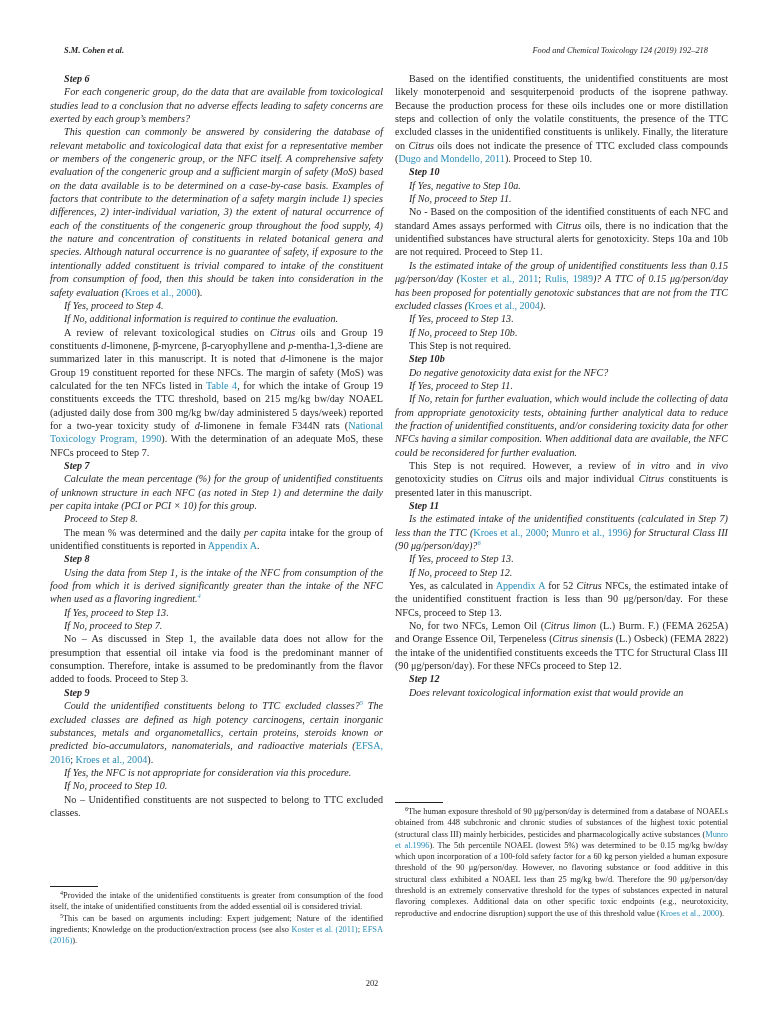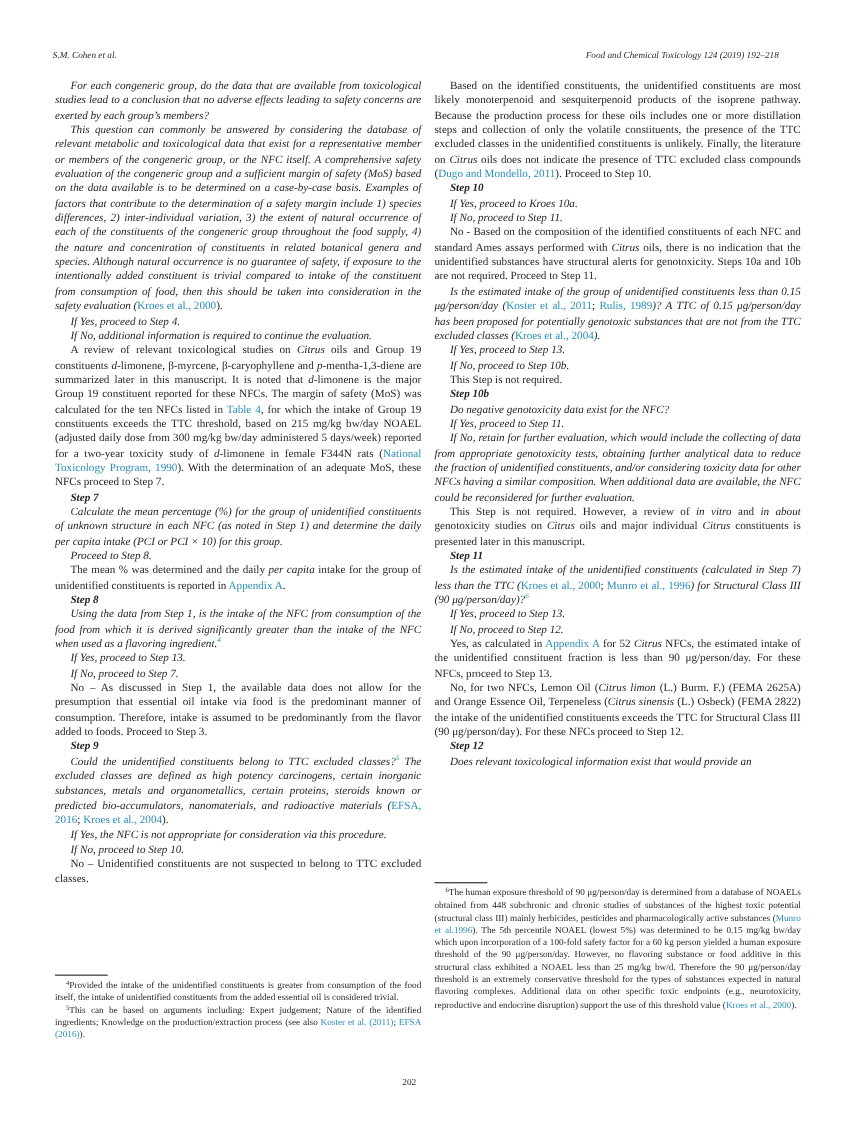--- a/index.html
+++ b/index.html
@@ -1,20 +1,20 @@
 <!DOCTYPE html>
 <html><head>
 <meta charset="utf-8">
 <style>
   html, body { margin:0; padding:0; background:#ffffff; }
   body { width:768px; height:1024px; position:relative; overflow:hidden;
          font-family:"Liberation Serif", "DejaVu Serif", serif; color:#231f20; }
   .header { position:absolute; top:46px; left:48px; right:48px; height:14px;
             font-size:8.4px; font-style:italic; color:#231f20; }
-  .header .l { position:absolute; left:0; top:0; }
+  .header .l { position:absolute; left:16px; top:0;font-weight:bold; }
   .header .r { position:absolute; right:12px; top:0; }
   .col { position:absolute; top:72px; width:333px; font-size:10.15px; line-height:13.35px;
          text-align:justify; hyphens:manual; }
   .col.left { left:50px; }
   .col.right { left:395px; }
   .col p { margin:0; text-indent:14px; }
   .col p.h { font-weight:bold; font-style:italic; }
   .col p.i { font-style:italic; }
   .lnk { color:#2a8db8; }
   sup { font-size:6.5px; vertical-align:4px; line-height:0; color:#2a8db8; }
@@ -26,20 +26,21 @@
 </style>
 </head>
 <body>
 
 <div class="header">
   <span class="l">S.M. Cohen et al.</span>
   <span class="r">Food and Chemical Toxicology 124 (2019) 192–218</span>
 </div>
 
 <div class="col left">
+  <p class="h">Step 6</p>
   <p class="i">For each congeneric group, do the data that are available from tox­icological studies lead to a conclusion that no adverse effects leading to safety concerns are exerted by each group’s members?</p>
   <p class="i"><span>This question can commonly be answered by considering the database of relevant metabolic and toxicological data that exist for a representative member or members of the congeneric group, or the NFC itself. A compre­hensive safety evaluation of the congeneric group and a sufficient margin of safety (MoS) based on the data available is to be determined on a case-by-case basis. Examples of factors that contribute to the determination of a safety margin include 1) species differences, 2) inter-individual variation, 3) the extent of natural occurrence of each of the constituents of the congeneric group throughout the food supply, 4) the nature and concentration of con­stituents in related botanical genera and species. Although natural occur­rence is no guarantee of safety, if exposure to the intentionally added con­stituent is trivial compared to intake of the constituent from consumption of food, then this should be taken into consideration in the safety evaluation (</span><span style="font-style:normal"><span class="lnk">Kroes et al., 2000</span><span>).</span></span></p>
   <p class="i">If Yes, proceed to Step 4.</p>
   <p class="i">If No, additional information is required to continue the evaluation.</p>
   <p><span>A review of relevant toxicological studies on </span><i>Citrus</i><span> oils and Group 19 constituents </span><i>d</i><span>-limonene, β-myrcene, β-caryophyllene and </span><i>p</i><span>-mentha-1,3-diene are summarized later in this manuscript. It is noted that </span><i>d</i><span>-limonene is the major Group 19 constituent reported for these NFCs. The margin of safety (MoS) was calculated for the ten NFCs listed in </span><span class="lnk">Table 4</span><span>, for which the intake of Group 19 constituents exceeds the TTC threshold, based on 215 mg/kg bw/day NOAEL (adjusted daily dose from 300 mg/kg bw/day administered 5 days/week) reported for a two-year toxicity study of </span><i>d</i><span>-limonene in female F344N rats (</span><span class="lnk">National Toxicology Program, 1990</span><span>). With the determination of an adequate MoS, these NFCs proceed to Step 7.</span></p>
 
   <p class="h">Step 7</p>
   <p class="i">Calculate the mean percentage (%) for the group of unidentified con­stituents of unknown structure in each NFC (as noted in Step 1) and de­termine the daily per capita intake (PCI or PCI × 10) for this group.</p>
   <p class="i">Proceed to Step 8.</p>
   <p><span>The mean % was determined and the daily </span><i>per capita</i><span> intake for the group of unidentified constituents is reported in </span><span class="lnk">Appendix A</span><span>.</span></p>
@@ -60,34 +61,34 @@
 <div class="fn-rule" style="left:50px; top:886px;"></div>
 <div class="fn" style="left:50px; top:890px;">
   <p><sup>4</sup><span>Provided the intake of the unidentified constituents is greater from con­sumption of the food itself, the intake of unidentified constituents from the added essential oil is considered trivial.</span></p>
   <p><sup>5</sup><span>This can be based on arguments including: Expert judgement; Nature of the identified ingredients; Knowledge on the production/extraction process (see also </span><span class="lnk">Koster et al. (2011)</span><span>; </span><span class="lnk">EFSA (2016)</span><span>).</span></p>
 </div>
 
 <div class="col right">
   <p><span>Based on the identified constituents, the unidentified constituents are most likely monoterpenoid and sesquiterpenoid products of the isoprene pathway. Because the production process for these oils in­cludes one or more distillation steps and collection of only the volatile constituents, the presence of the TTC excluded classes in the uni­dentified constituents is unlikely. Finally, the literature on </span><i>Citrus</i><span> oils does not indicate the presence of TTC excluded class compounds (</span><span class="lnk">Dugo and Mondello, 2011</span><span>). Proceed to Step 10.</span></p>
 
   <p class="h">Step 10</p>
-  <p class="i">If Yes, proceed to Kroes 10a.</p>
+  <p class="i">If Yes, negative to Step 10a.</p>
   <p class="i">If No, proceed to Step 11.</p>
   <p><span>No - Based on the composition of the identified constituents of each NFC and standard Ames assays performed with </span><i>Citrus</i><span> oils, there is no indication that the unidentified substances have structural alerts for genotoxicity. Steps 10a and 10b are not required. Proceed to Step 11.</span></p>
 
   <p class="i"><span>Is the estimated intake of the group of unidentified constituents less than 0.15 μg/person/day (</span><span style="font-style:normal"><span class="lnk">Koster et al., 2011</span><span>; </span><span class="lnk">Rulis, 1989</span></span><span>)? A TTC of 0.15 μg/person/day has been proposed for potentially genotoxic substances that are not from the TTC excluded classes (</span><span style="font-style:normal" class="lnk">Kroes et al., 2004</span><span>).</span></p>
   <p class="i">If Yes, proceed to Step 13.</p>
   <p class="i">If No, proceed to Step 10b.</p>
   <p>This Step is not required.</p>
 
   <p class="h">Step 10b</p>
   <p class="i">Do negative genotoxicity data exist for the NFC?</p>
   <p class="i">If Yes, proceed to Step 11.</p>
   <p class="i">If No, retain for further evaluation, which would include the collecting of data from appropriate genotoxicity tests, obtaining further analytical data to reduce the fraction of unidentified constituents, and/or considering toxicity data for other NFCs having a similar composition. When additional data are available, the NFC could be reconsidered for further evaluation.</p>
-  <p><span>This Step is not required. However, a review of </span><i>in vitro</i><span> and </span><i>in about</i><span> genotoxicity studies on </span><i>Citrus</i><span> oils and major individual </span><i>Citrus</i><span> con­stituents is presented later in this manuscript.</span></p>
+  <p><span>This Step is not required. However, a review of </span><i>in vitro</i><span> and </span><i>in vivo</i><span> genotoxicity studies on </span><i>Citrus</i><span> oils and major individual </span><i>Citrus</i><span> con­stituents is presented later in this manuscript.</span></p>
 
   <p class="h">Step 11</p>
   <p class="i"><span>Is the estimated intake of the unidentified constituents (calculated in Step 7) less than the TTC (</span><span style="font-style:normal"><span class="lnk">Kroes et al., 2000</span><span>; </span><span class="lnk">Munro et al., 1996</span></span><span>) for Structural Class III (90 μg/person/day)?</span><sup>6</sup></p>
   <p class="i">If Yes, proceed to Step 13.</p>
   <p class="i">If No, proceed to Step 12.</p>
   <p><span>Yes, as calculated in </span><span class="lnk">Appendix A</span><span> for 52 </span><i>Citrus</i><span> NFCs, the estimated intake of the unidentified constituent fraction is less than 90 μg/person/day. For these NFCs, proceed to Step 13.</span></p>
   <p><span>No, for two NFCs, Lemon Oil (</span><i>Citrus limon</i><span> (L.) Burm. F.) (FEMA 2625A) and Orange Essence Oil, Terpeneless (</span><i>Citrus sinensis</i><span> (L.) Osbeck) (FEMA 2822) the intake of the unidentified constituents ex­ceeds the TTC for Structural Class III (90 μg/person/day). For these NFCs proceed to Step 12.</span></p>
 
   <p class="h">Step 12</p>
   <p class="i">Does relevant toxicological information exist that would provide an</p>

